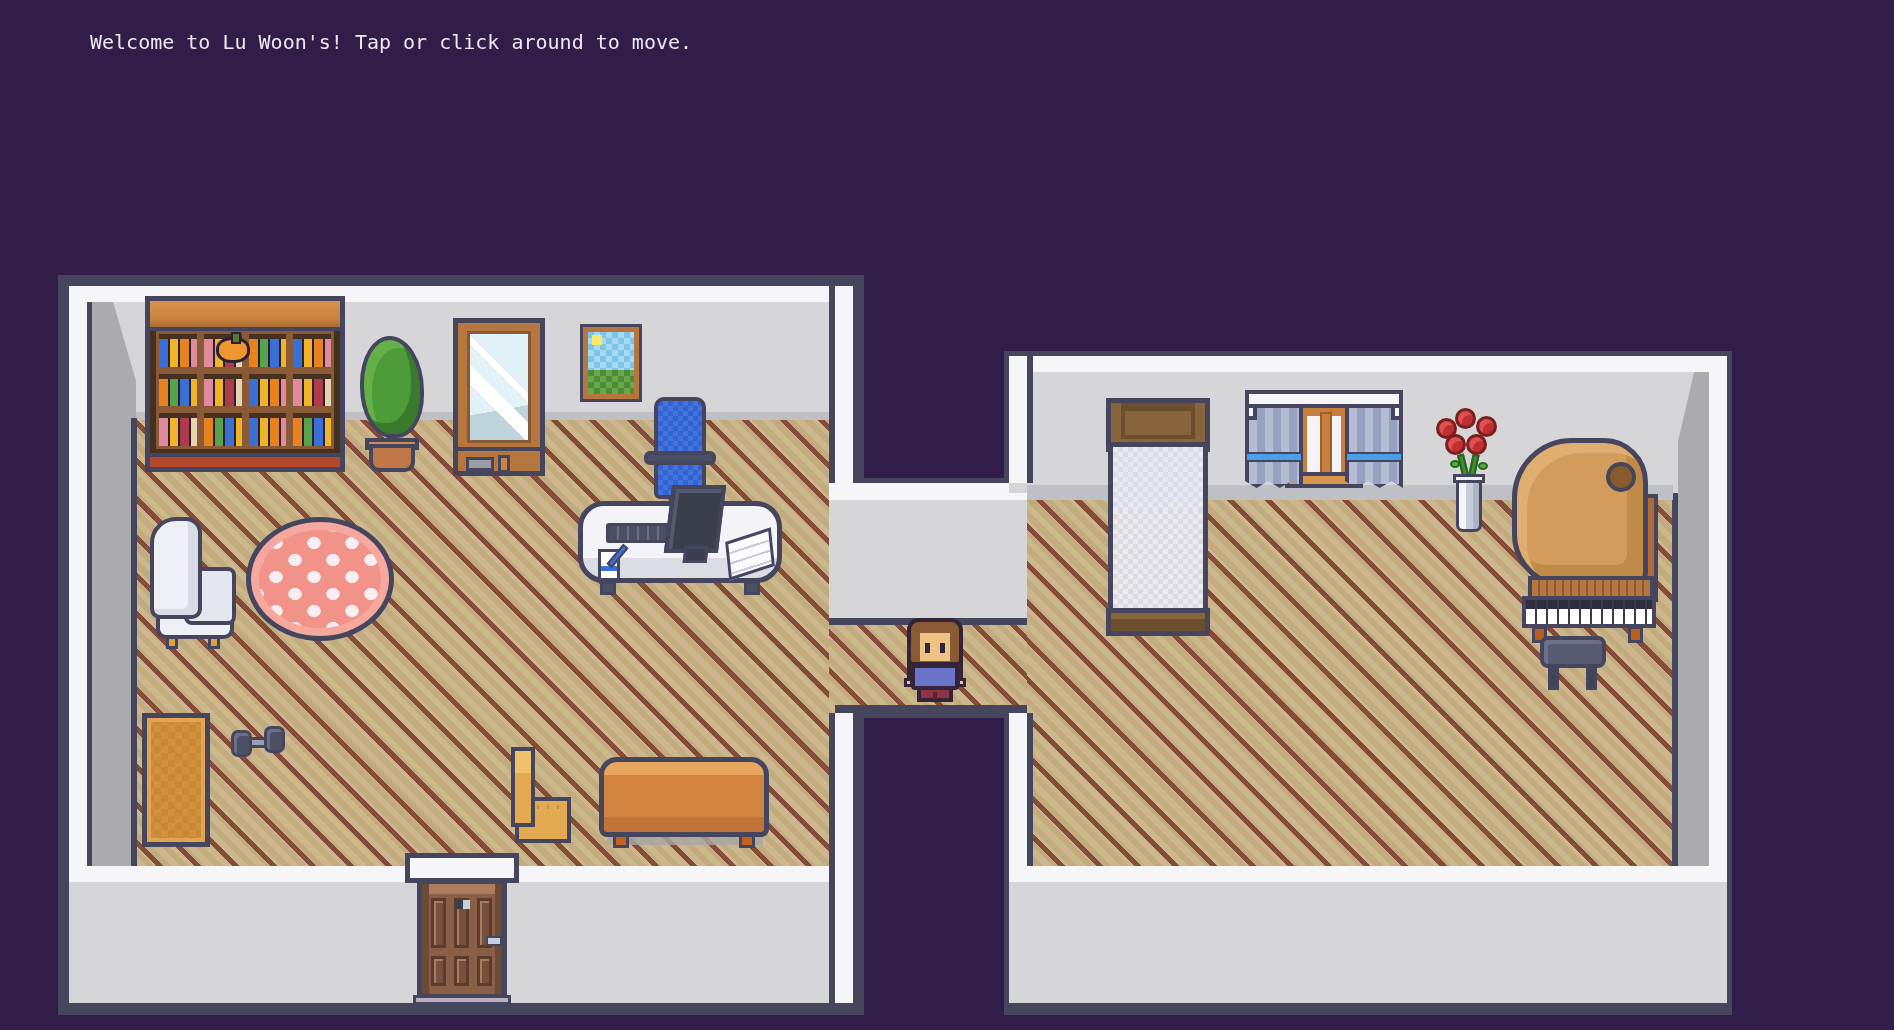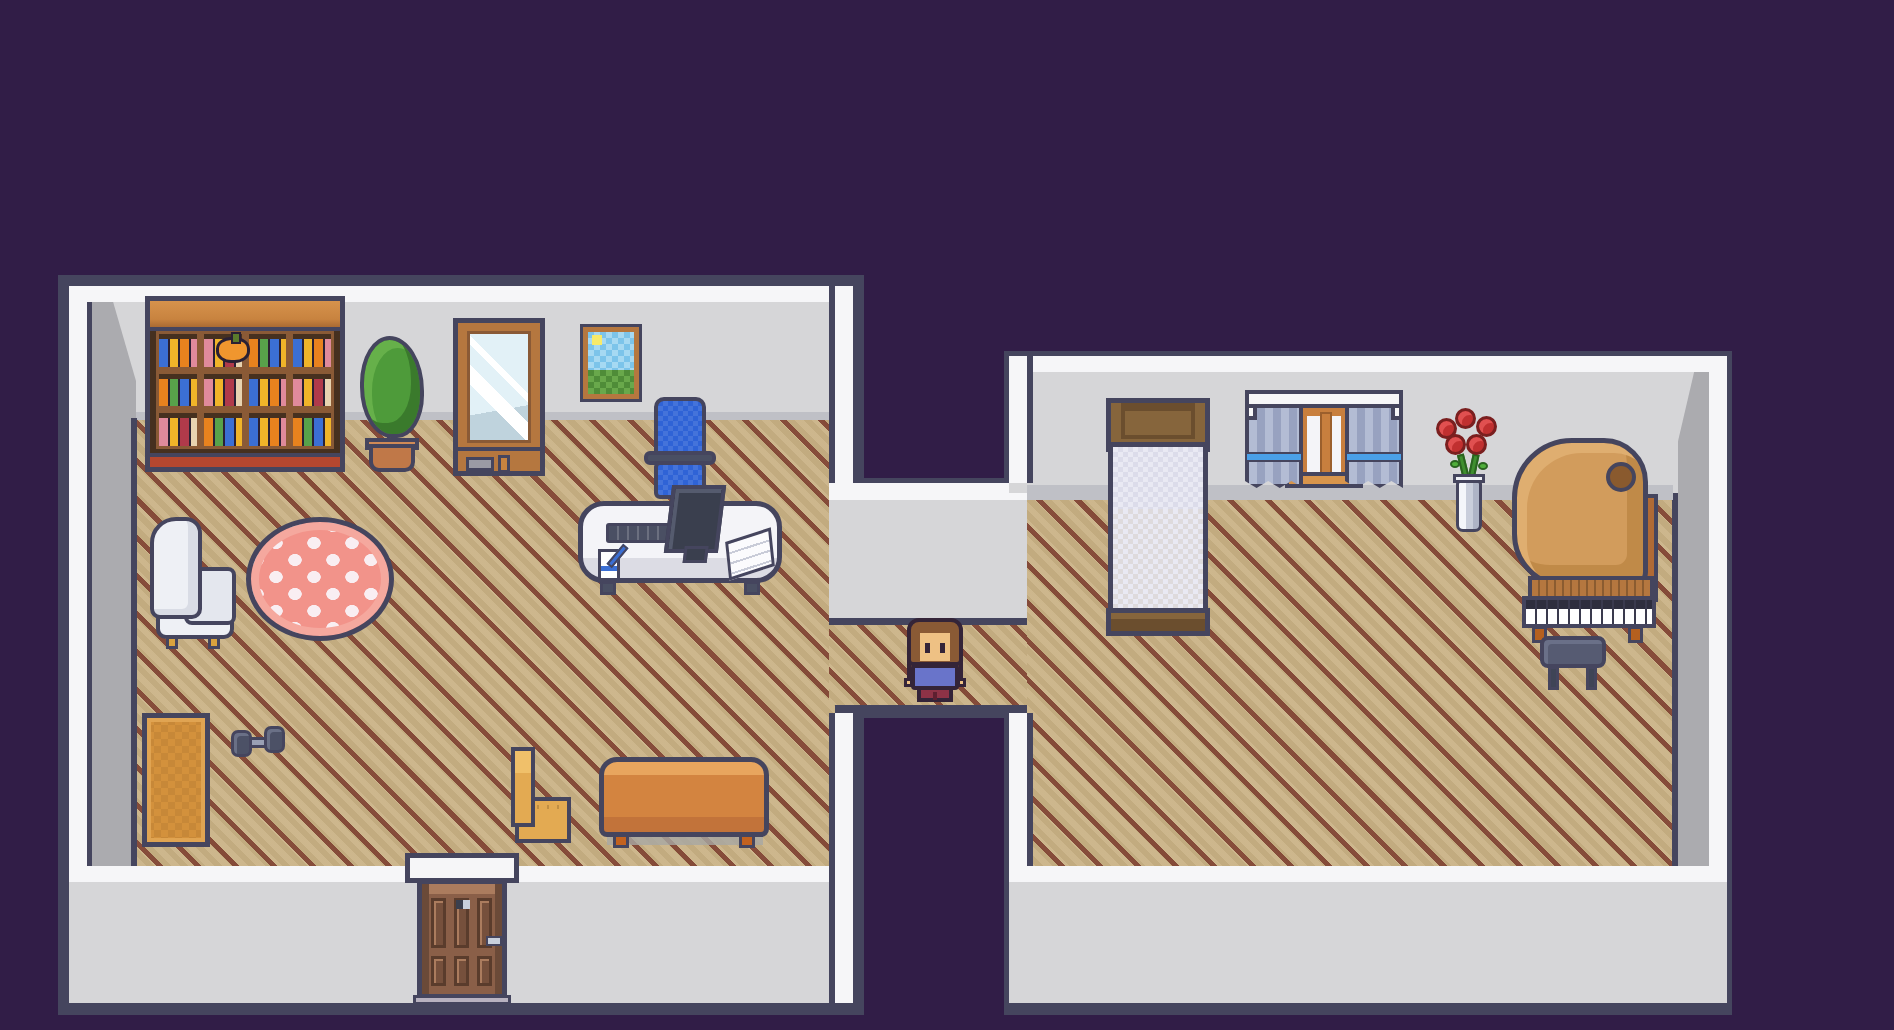--- a/index.html
+++ b/index.html
@@ -198,20 +198,21 @@
   .pg1{left:22px;top:188px}.pg2{left:118px;top:188px}
   .stool{left:1540px;top:636px;width:70px;height:70px}
   .stool-top{left:0;top:0;width:66px;height:32px;background:#565b72;border:4px solid var(--outline);border-radius:8px;box-shadow:inset 4px 4px 0 #6a7088}
   .stool-leg{width:11px;height:24px;background:#3f4456;border:3px solid var(--outline)}
   .sl1{left:8px;top:30px}.sl2{left:46px;top:30px}
 </style>
 </head>
 <body>
 
 <div id="stage">
+  <div class="abs welcome">Welcome to Lu Woon's! Tap or click around to move.</div>
 
   <div class="abs sil sil-left"></div>
   <div class="abs sil sil-hall"></div>
   <div class="abs sil sil-right"></div>
 
   <div class="abs" style="inset:0">
     <div class="abs trim" style="left:69px;top:286px;width:784px;height:16px"></div>
     <div class="abs wall" style="left:69px;top:302px;width:784px;height:112px"></div>
     <div class="abs walledge" style="left:136px;top:412px;width:694px;height:9px"></div>
     <div class="abs floor" style="left:87px;top:420px;width:748px;height:446px"></div>

